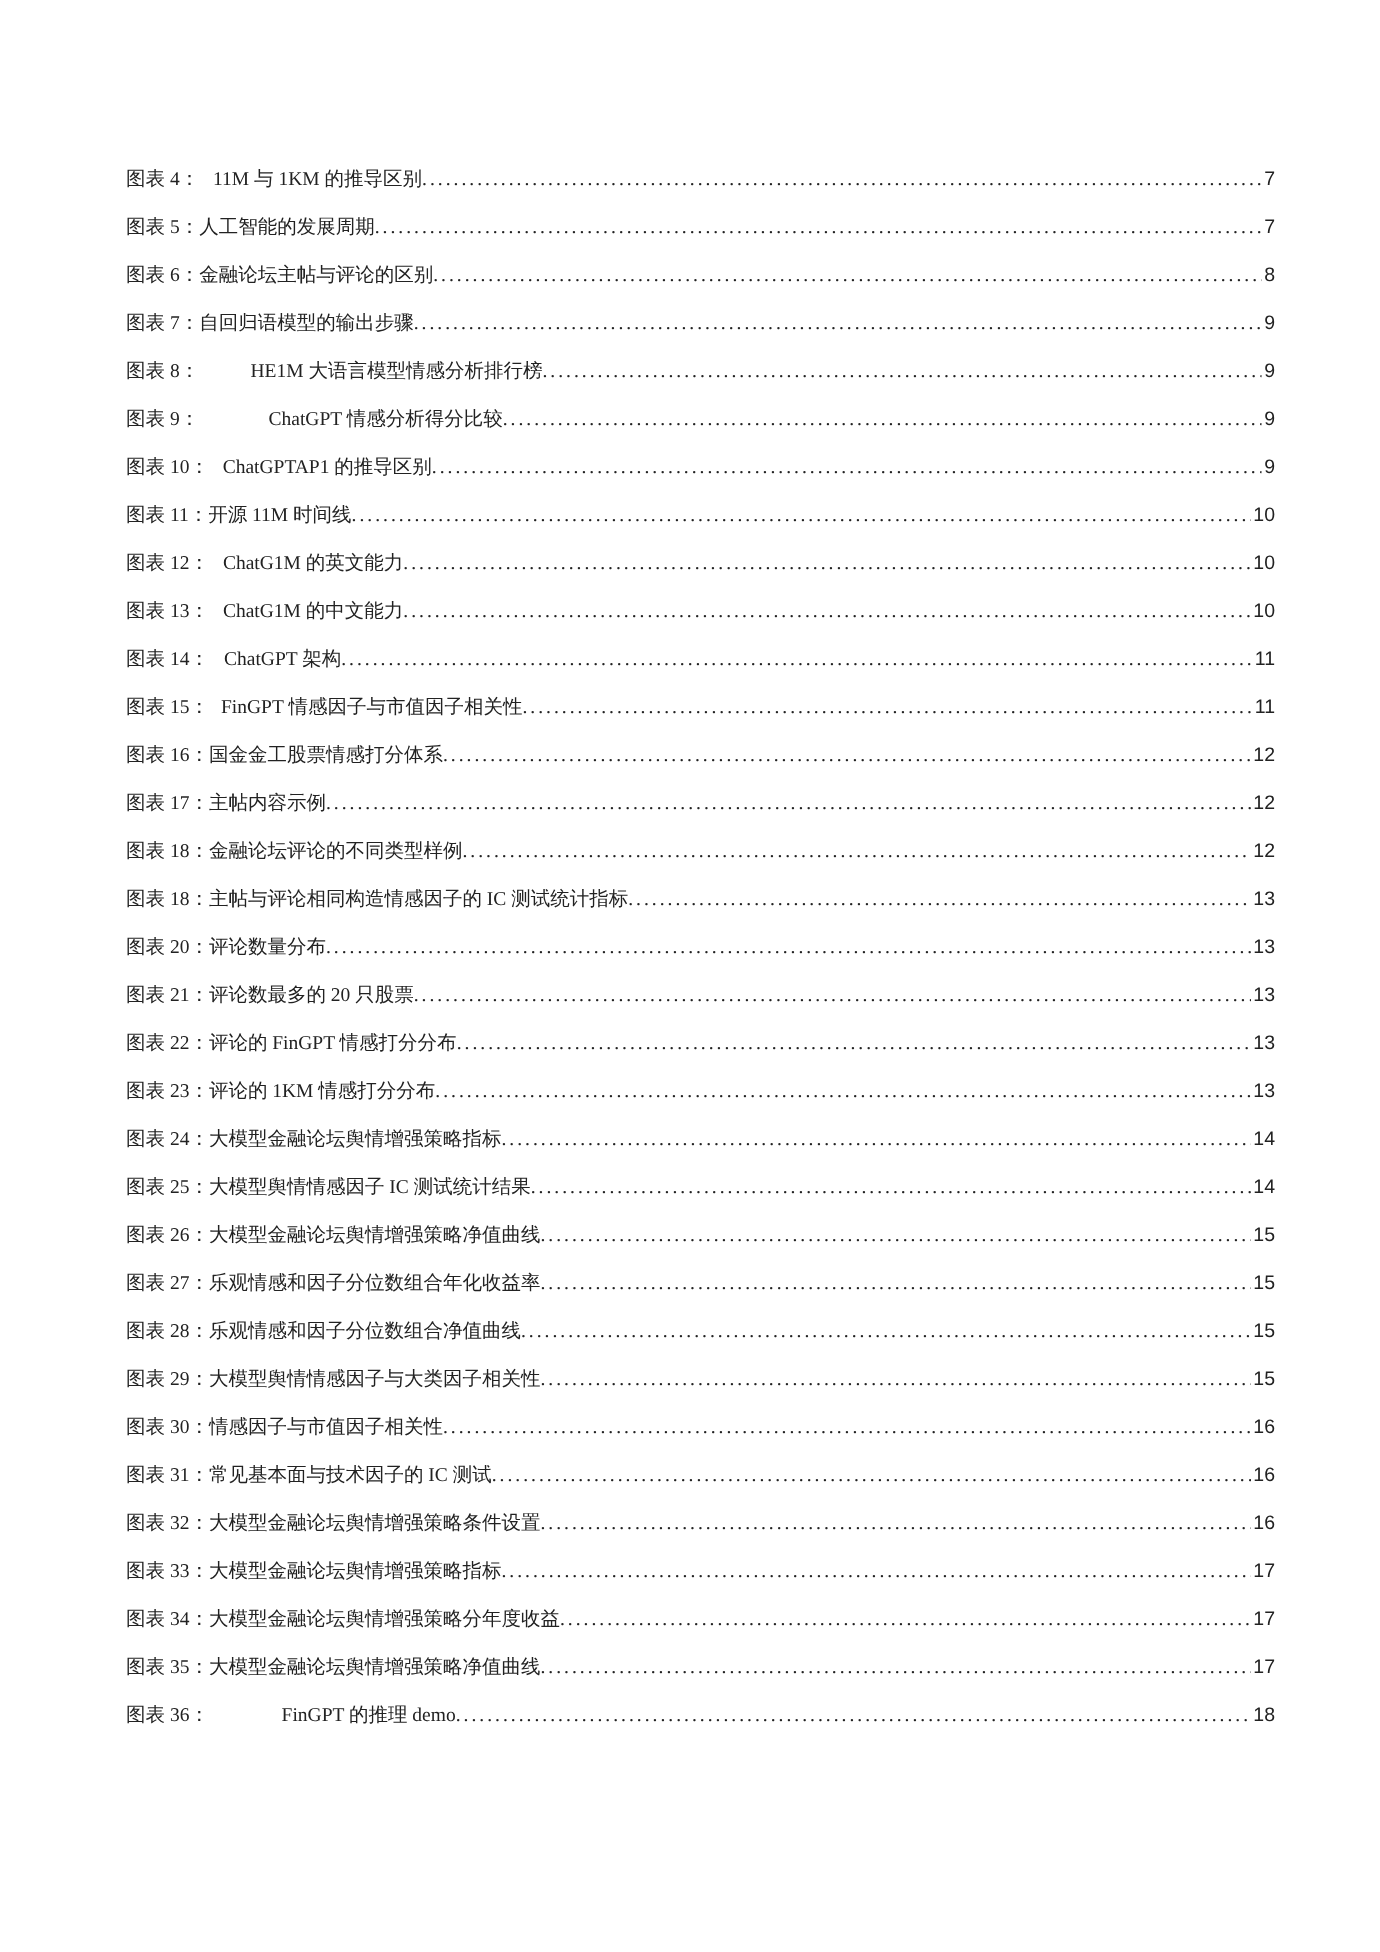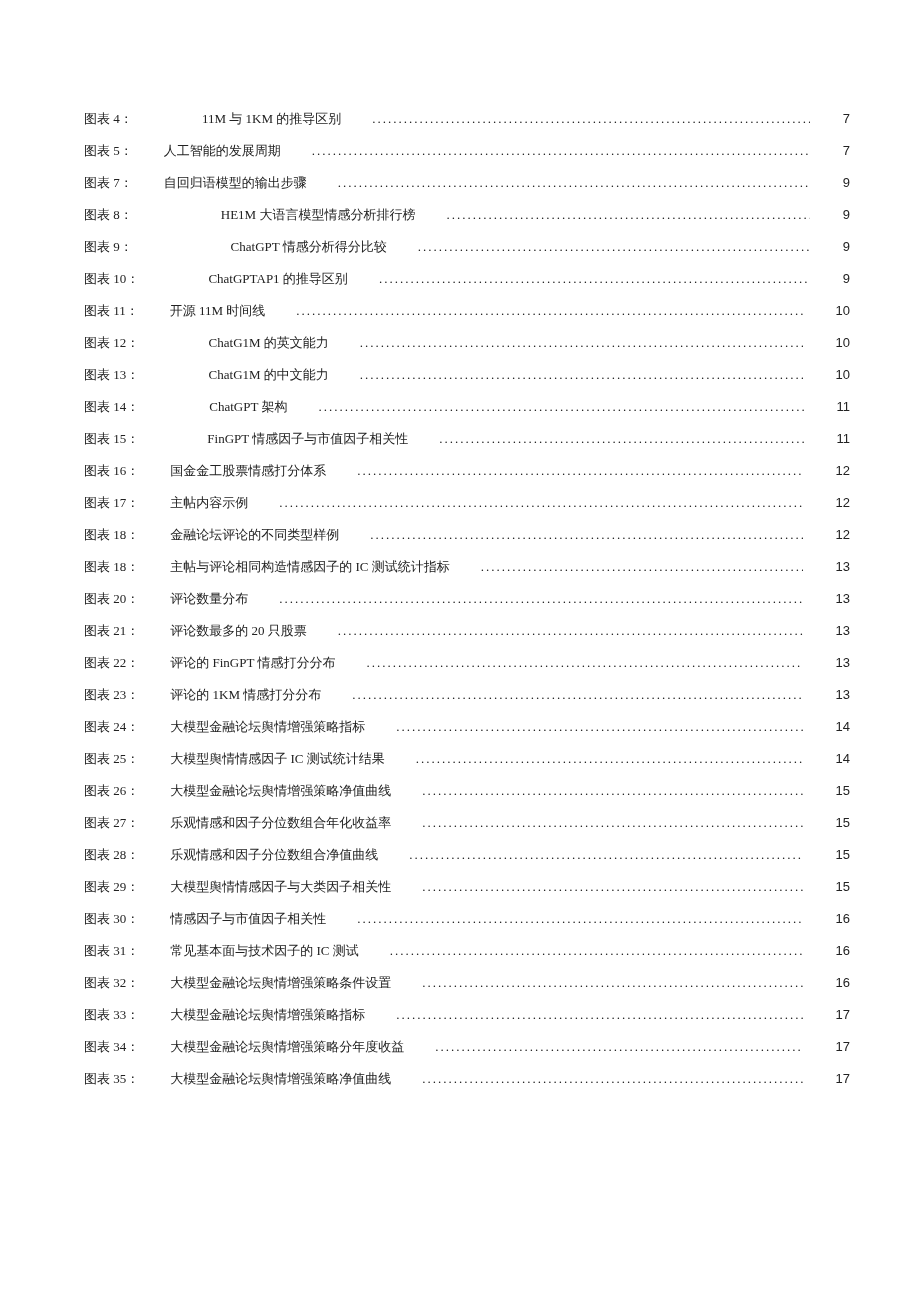--- a/index.html
+++ b/index.html
@@ -16,21 +16,20 @@
     font-family: "SimSun", "Songti SC", serif;
     font-size: 13px;
     color: #222;
   }
   .toc-row {
     display: flex;
     align-items: baseline;
     line-height: 1.0;
     margin: 0 0 19px 0;
     white-space: nowrap;
-    gap: 31px;
   }
   .toc-label {
     flex: 0 0 auto;
   }
   .toc-title {
     flex: 0 0 auto;
   }
   .toc-dots {
     flex: 1 1 auto;
     overflow: hidden;
@@ -61,20 +60,26 @@
         <span class="toc-dots"></span>
         <span class="toc-page">7</span>
       </div>
       <div class="toc-row">
         <span class="toc-label">图表 5：</span>
         <span class="toc-title">人工智能的发展周期</span>
         <span class="toc-dots"></span>
         <span class="toc-page">7</span>
       </div>
       <div class="toc-row">
+        <span class="toc-label">图表 6：</span>
+        <span class="toc-title">金融论坛主帖与评论的区别</span>
+        <span class="toc-dots"></span>
+        <span class="toc-page">8</span>
+      </div>
+      <div class="toc-row">
         <span class="toc-label">图表 7：</span>
         <span class="toc-title">自回归语模型的输出步骤</span>
         <span class="toc-dots"></span>
         <span class="toc-page">9</span>
       </div>
       <div class="toc-row">
         <span class="toc-label">图表 8：</span>
         <span class="sp3"></span>
         <span class="toc-title">HE1M 大语言模型情感分析排行榜</span>
         <span class="toc-dots"></span>
@@ -240,15 +245,22 @@
         <span class="toc-label">图表 34：</span>
         <span class="toc-title">大模型金融论坛舆情增强策略分年度收益</span>
         <span class="toc-dots"></span>
         <span class="toc-page">17</span>
       </div>
       <div class="toc-row">
         <span class="toc-label">图表 35：</span>
         <span class="toc-title">大模型金融论坛舆情增强策略净值曲线</span>
         <span class="toc-dots"></span>
         <span class="toc-page">17</span>
+      </div>
+      <div class="toc-row">
+        <span class="toc-label">图表 36：</span>
+        <span class="sp4"></span>
+        <span class="toc-title">FinGPT 的推理 demo</span>
+        <span class="toc-dots"></span>
+        <span class="toc-page">18</span>
       </div>
     </div>
 </div>
 
 </body></html>

